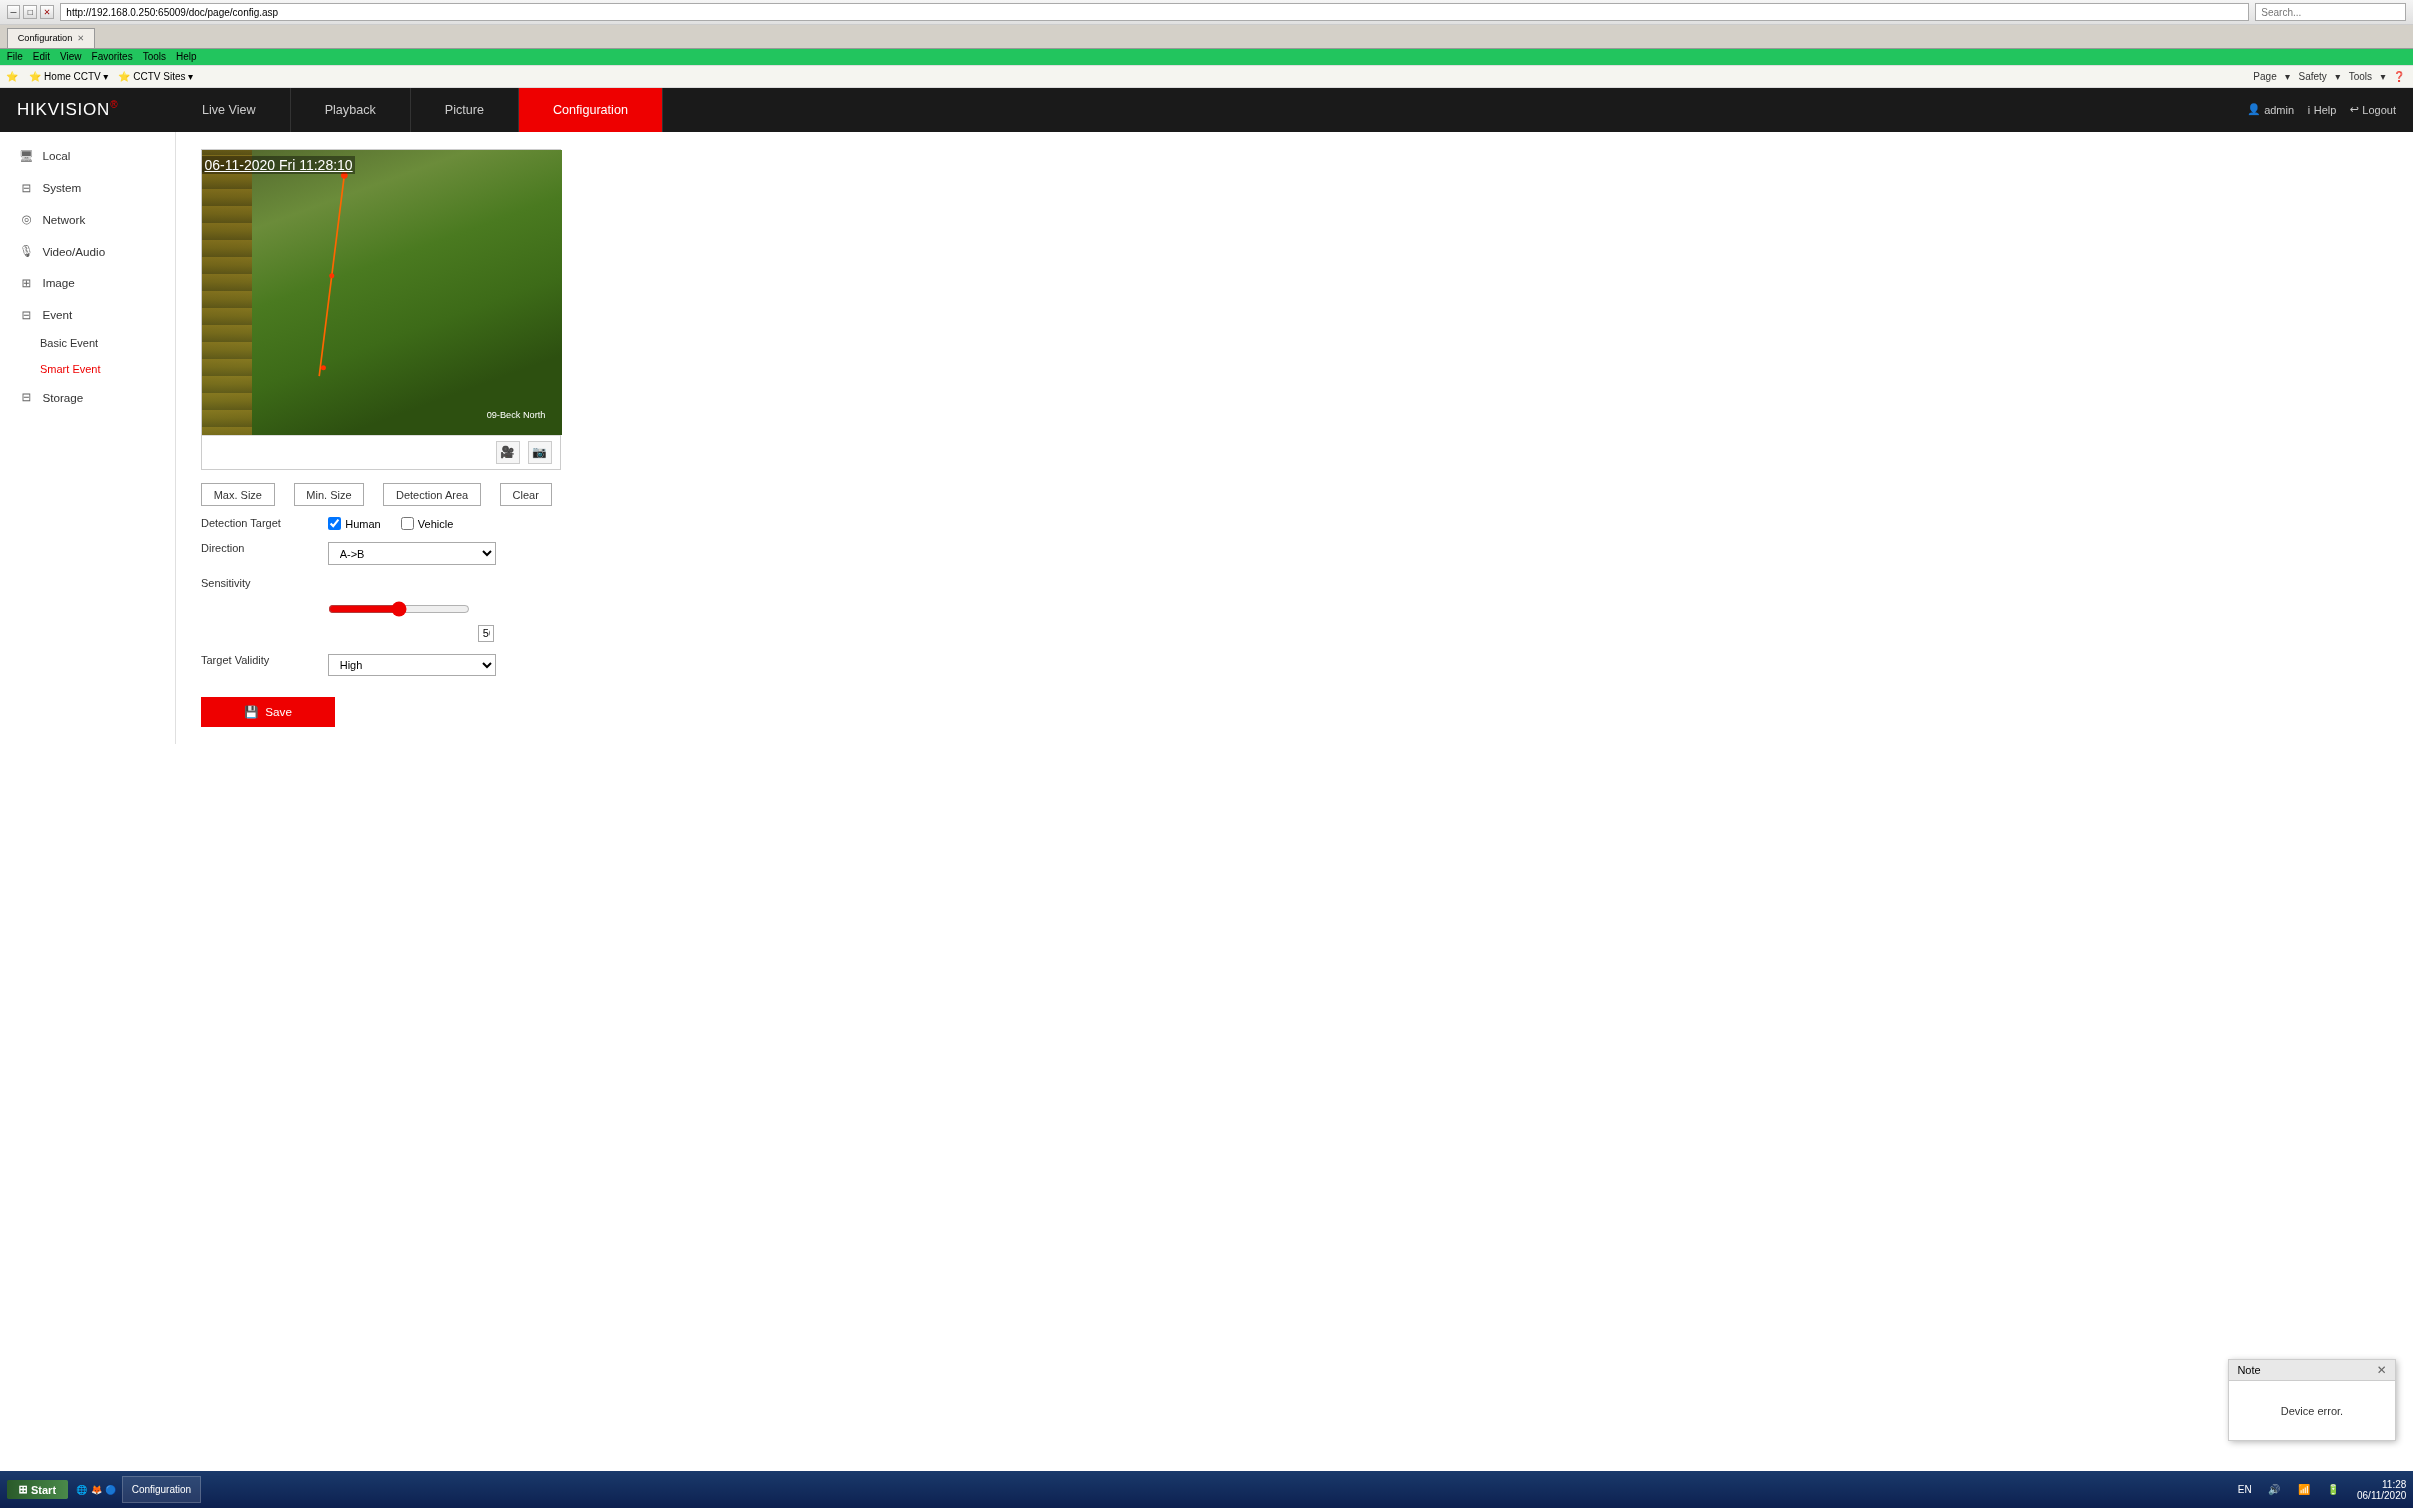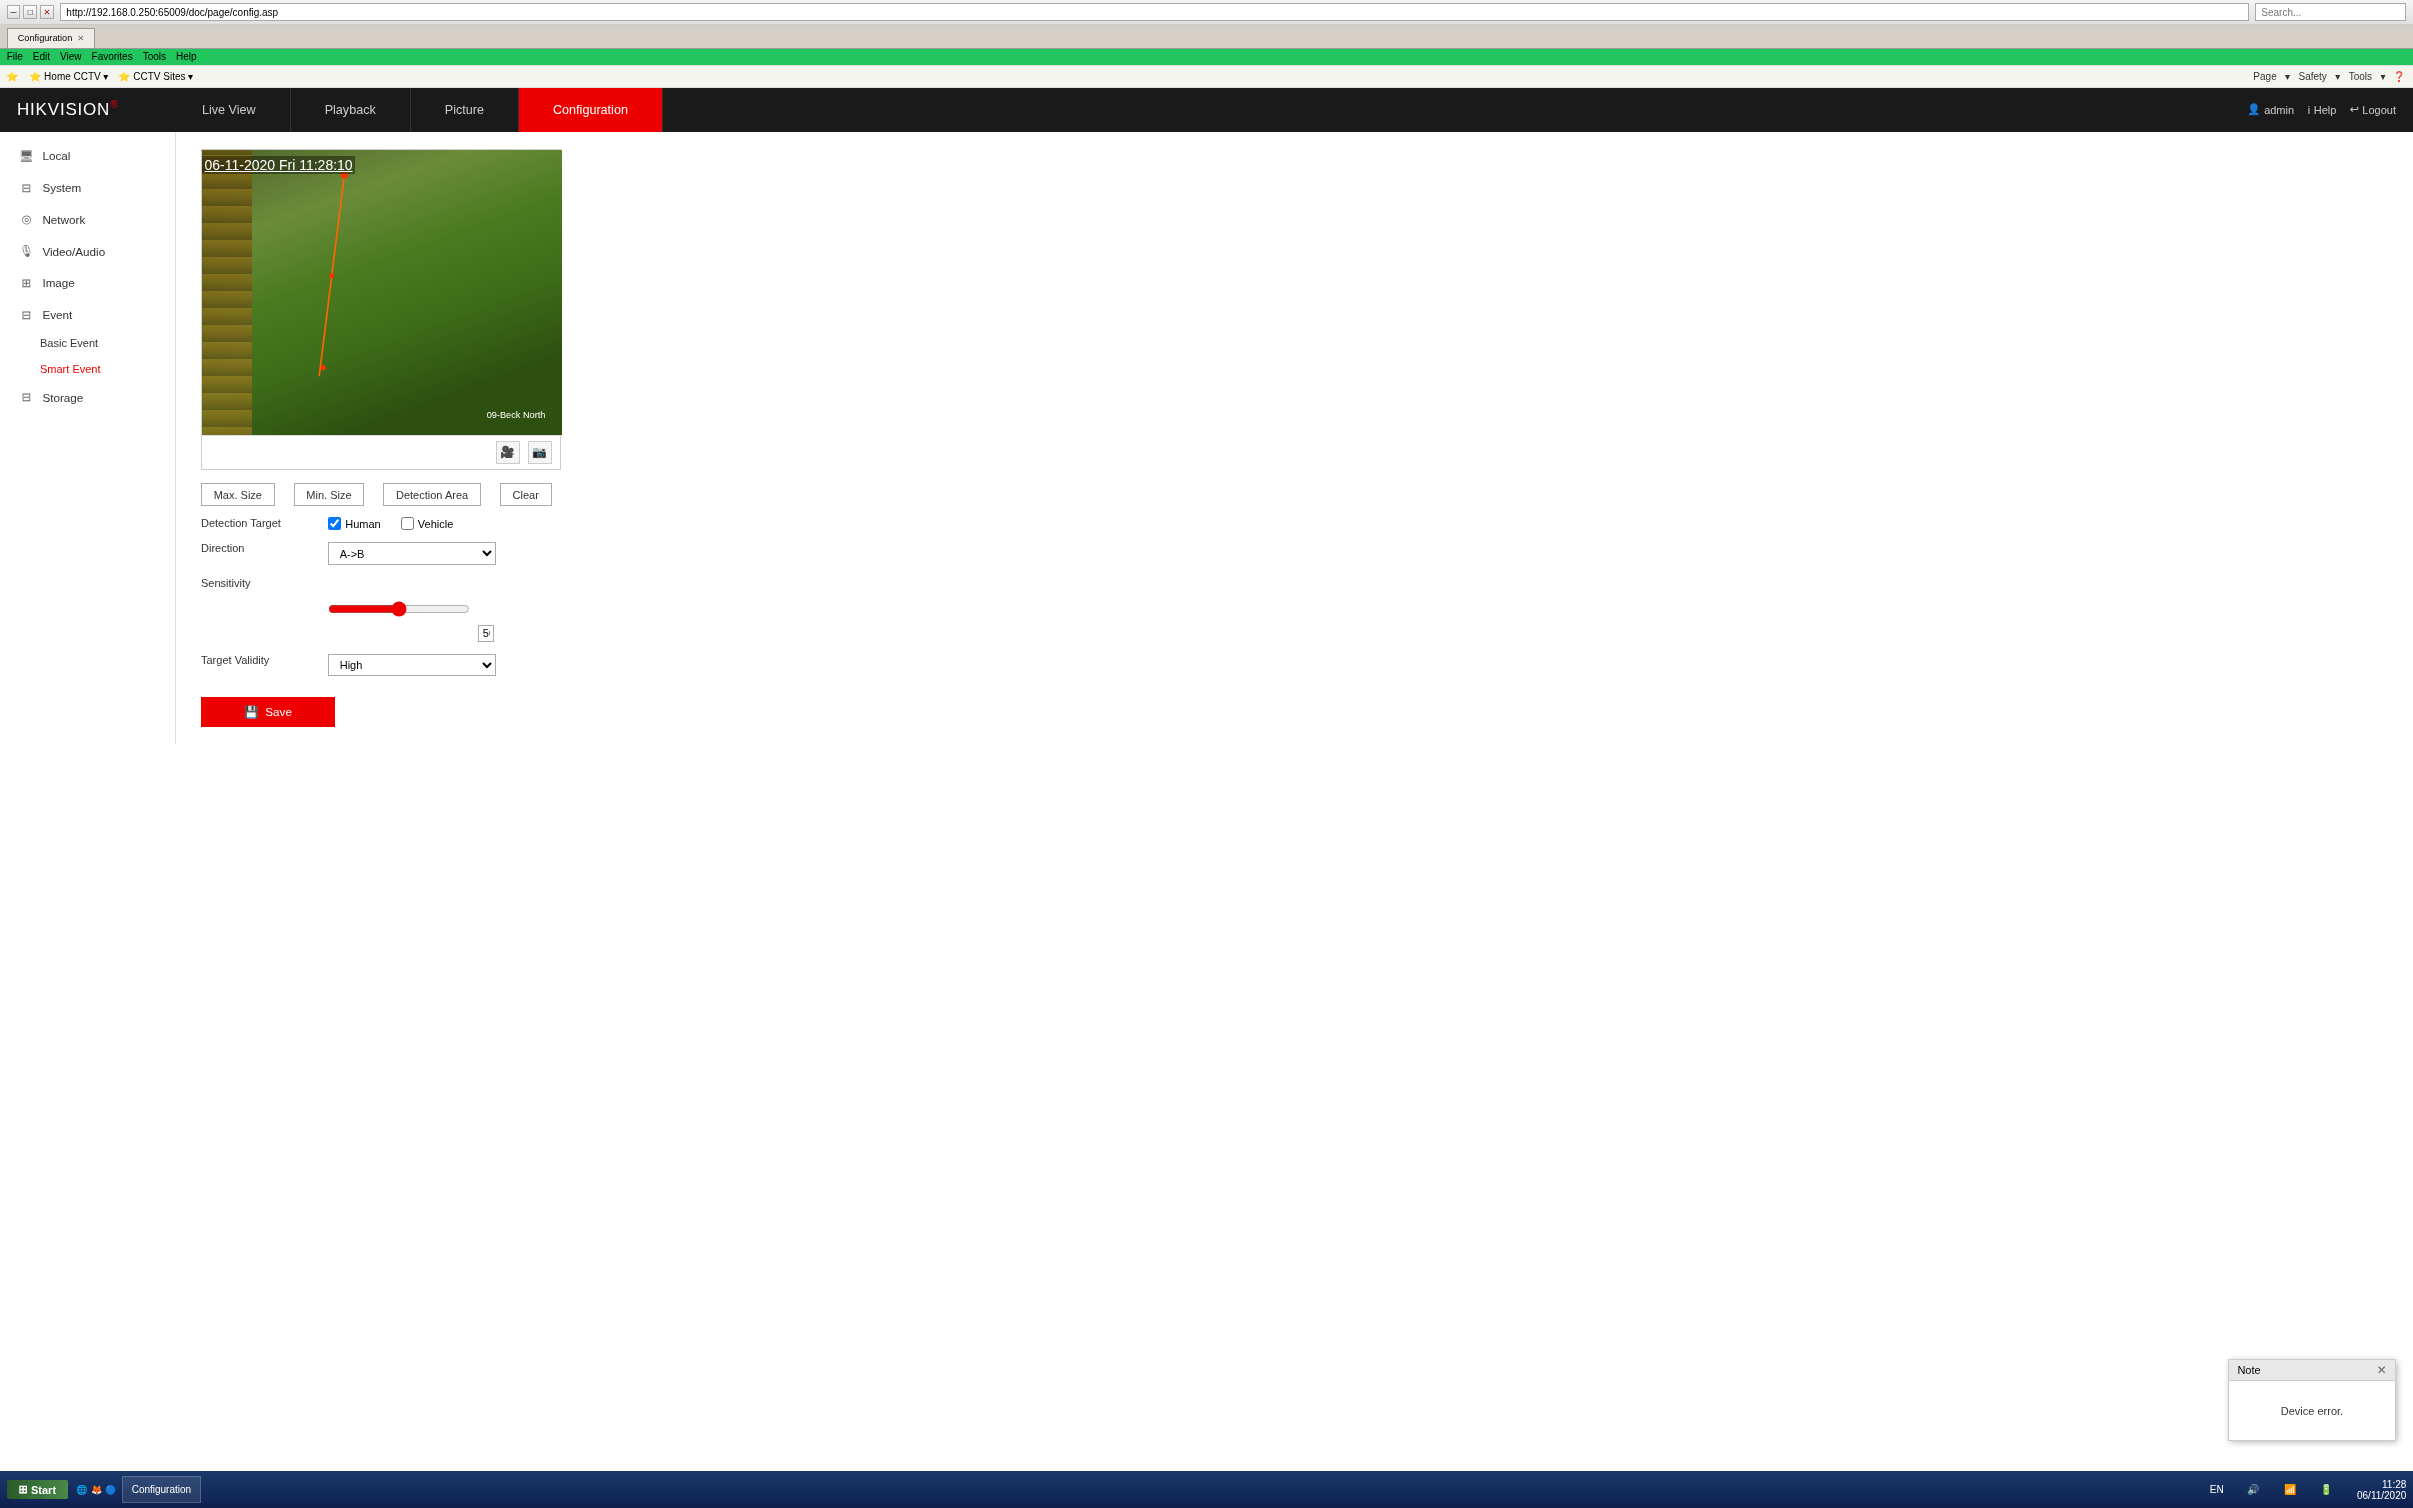--- a/index.html
+++ b/index.html
@@ -345,21 +345,21 @@
       color: white;
       font-size: 10px;
       cursor: pointer;
       height: 27px;
       display: flex; align-items: center;
     }
     .taskbar-right {
       margin-left: auto;
       display: flex;
       align-items: center;
-      gap: 24px;
+      gap: 17px;
       color: white;
       font-size: 10px;
     }
     .taskbar-clock { text-align: right; font-size: 10px; }
 
     
     .status-bar {
       background: #f0ede8;
       border-top: 0.8px solid #ccc;
       padding: 1.7px 8.4px;

